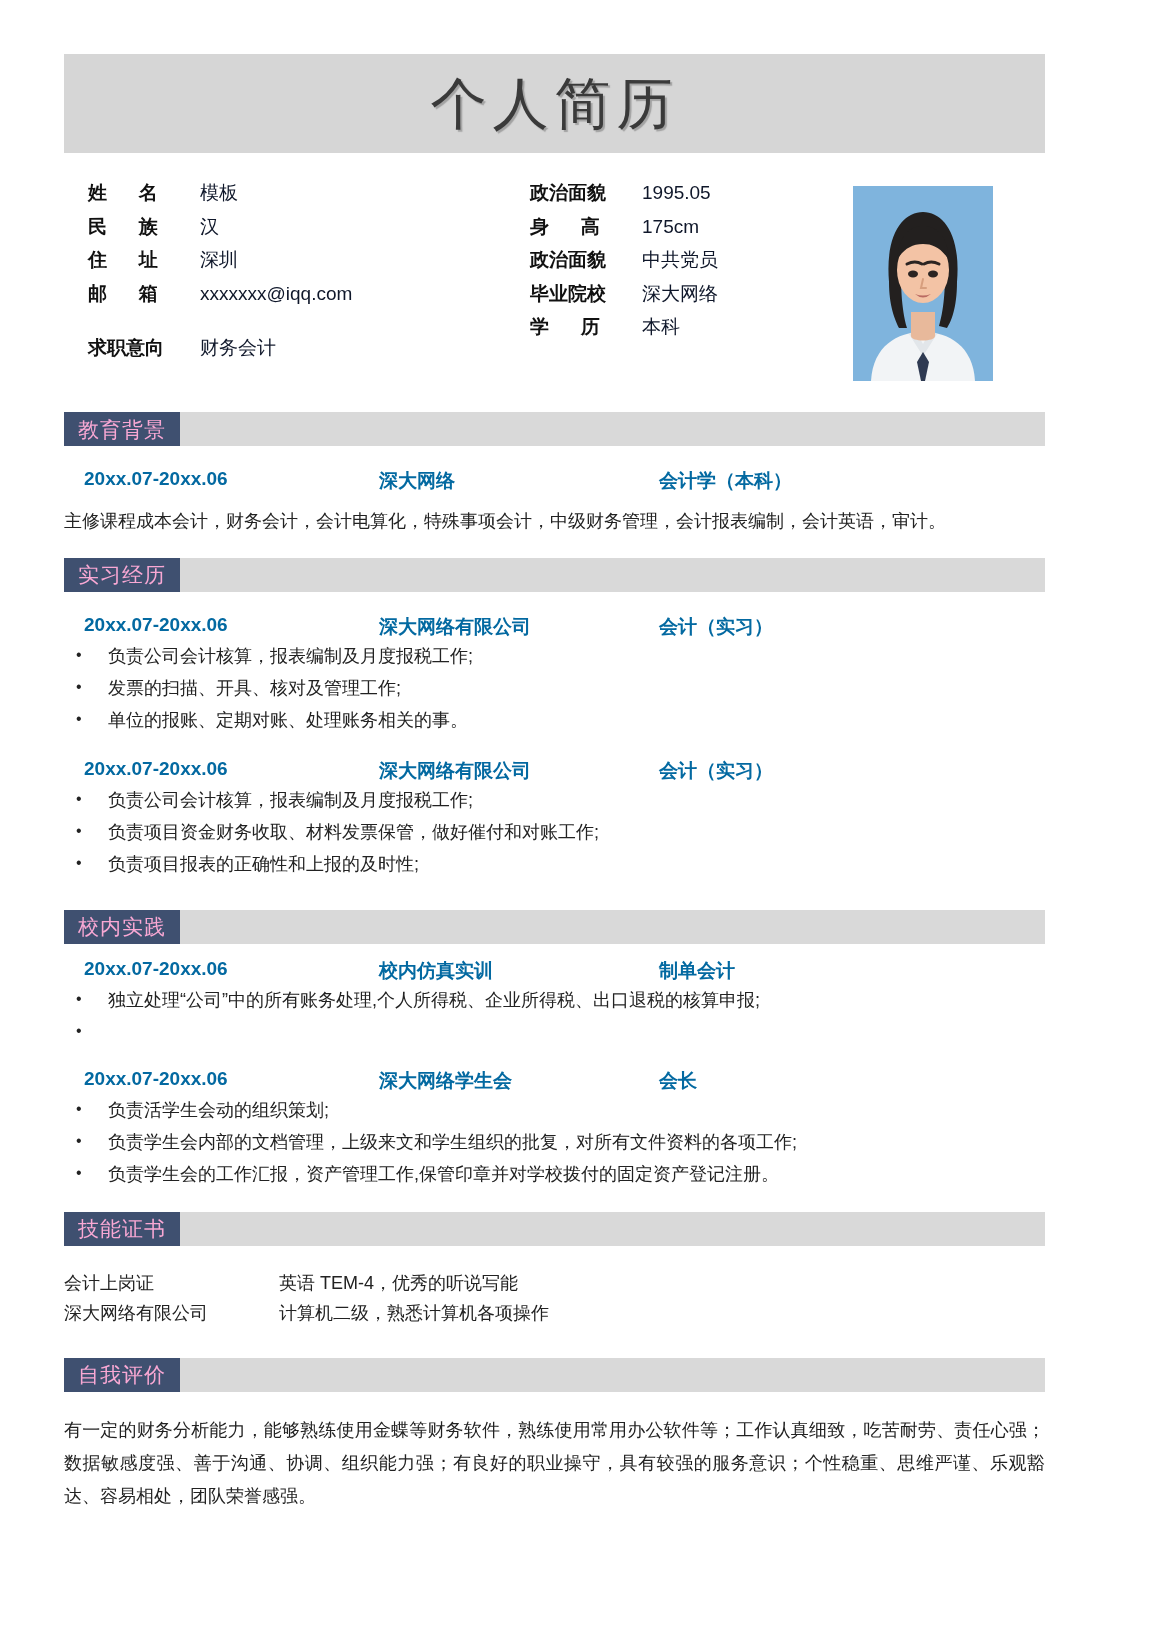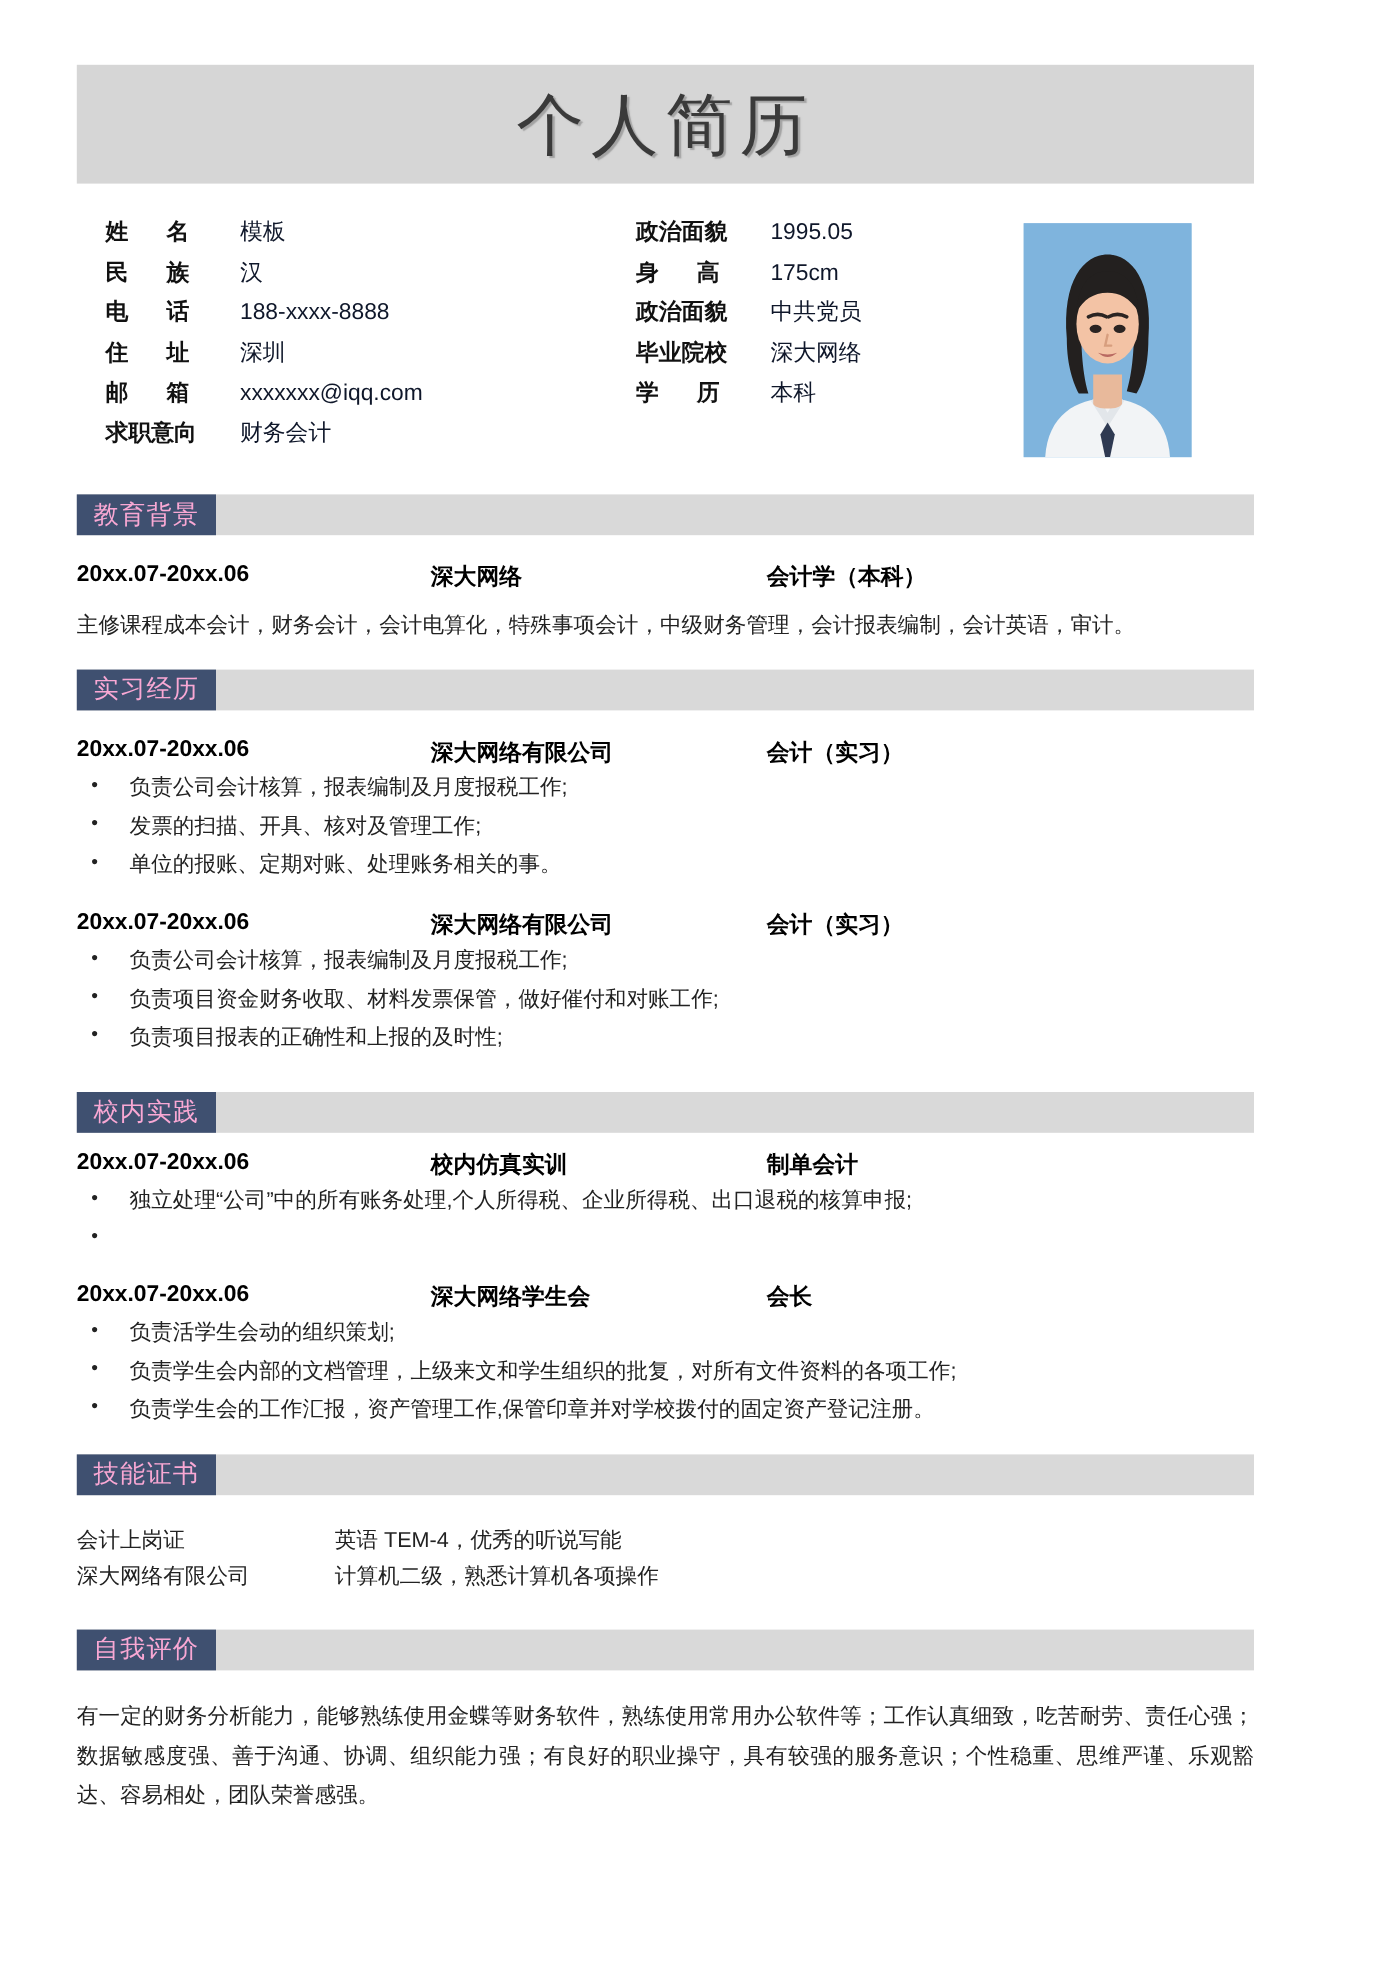--- a/index.html
+++ b/index.html
@@ -71,21 +71,21 @@
     letter-spacing: 0px;
     white-space: pre;
   }
   .info-col.left .info-label  { width: 112px; }
   .info-col.right .info-label { width: 112px; }
   .info-value {
     color: #0f172a;
     font-weight: 400;
     white-space: pre;
   }
-  .info-row.objective .info-label { width: 112px; }
+  .info-row.objective .info-label { width: 112px; margin-top: 21px; }
 
   
   .photo {
     position: absolute;
     left: 853px;
     top: 186px;
     width: 140px;
     height: 195px;
     background: #7fb4dd;
     overflow: hidden;
@@ -116,22 +116,23 @@
   .content {
     position: absolute;
     left: 64px;
     top: 412px;
     width: 981px;
   }
   .entry-head {
     display: flex;
     font-weight: bold;
     font-size: 19px;
-    color: #000000;
+    color: #0369a1;
     white-space: nowrap;
+    margin-left: 20px;
   }
   .entry-head .c1 { width: 295px; flex: 0 0 295px; }
   .entry-head .c2 { width: 280px; flex: 0 0 280px; }
   .entry-head .c3 { flex: 1 1 auto; }
   .bullets { margin: 0; padding: 0; list-style: none; }
   .bullets li {
     display: flex;
     font-size: 18px;
     color: #222;
     line-height: 1.0;
@@ -185,24 +186,20 @@
     <div class="info-col left">
       <div class="info-row">
         <span class="info-label">姓      名</span>
         <span class="info-value">模板</span>
       </div>
       <div class="info-row">
         <span class="info-label">民      族</span>
         <span class="info-value">汉</span>
       </div>
       <div class="info-row">
-        <span class="info-label">电      话</span>
-        <span class="info-value">188-xxxx-8888</span>
-      </div>
-      <div class="info-row">
         <span class="info-label">住      址</span>
         <span class="info-value">深圳</span>
       </div>
       <div class="info-row">
         <span class="info-label">邮      箱</span>
         <span class="info-value">xxxxxxx@iqq.com</span>
       </div>
       <div class="info-row objective">
         <span class="info-label">求职意向</span>
         <span class="info-value">财务会计</span>

